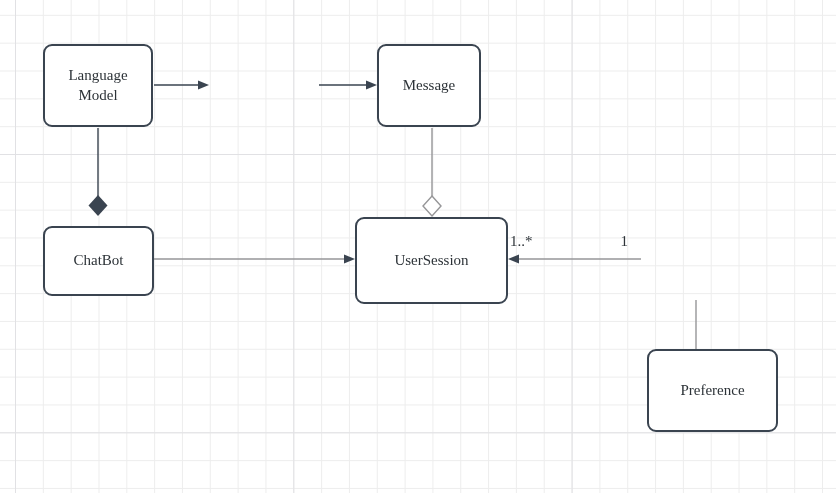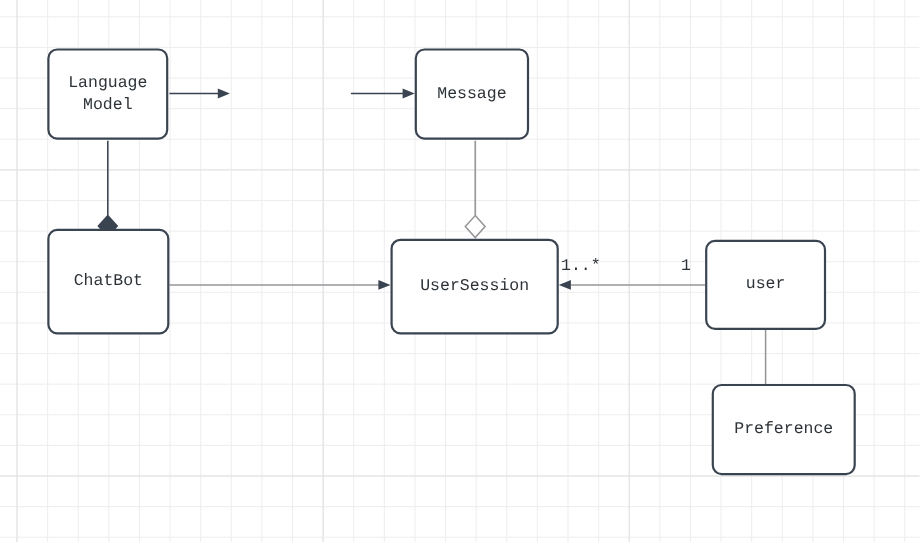--- a/index.html
+++ b/index.html
@@ -29,21 +29,20 @@
     background-size:
       278.3px 278.3px,
       278.3px 278.3px,
       27.83px 27.83px,
       27.83px 27.83px;
     background-position:
       15px 0,
       0 154px,
       15px 0,
       0 14.85px;
-    font-family: Liberation Mono, monospace;
   }
 
   svg.edges {
     position: absolute;
     left: 0; top: 0;
     width: 836px; height: 493px;
     pointer-events: none;
   }
   svg.edges g { pointer-events: all; }
 
@@ -121,31 +120,28 @@
 
   <div class="node" style="left:43px; top:44px; width:110px; height:83px">
     <span class="node-label">Language Model</span>
   </div>
 
 
   <div class="node" style="left:377px; top:44px; width:104px; height:83px">
     <span class="node-label">Message</span>
   </div>
 
-  <div class="node" style="left:43px; top:208px; width:111px; height:96px">
+  <div class="node" style="left:43px; top:226px; width:111px; height:70px">
     <span class="node-label">ChatBot</span>
   </div>
 
   <div class="node" style="left:355px; top:217px; width:153px; height:87px">
     <span class="node-label">UserSession</span>
   </div>
 
-  <div class="node" style="left:641px; top:218px; width:110px; height:82px">
-    <span class="node-label">user</span>
-  </div>
 
   <div class="node" style="left:647px; top:349px; width:131px; height:83px">
     <span class="node-label">Preference</span>
   </div>
 
   <div class="edge-label" style="left:510px; top:233px;">1..*</div>
 
   <div class="edge-label" style="left:612px; top:233px; width:16px; text-align:right;">1</div>
 
 </div>

